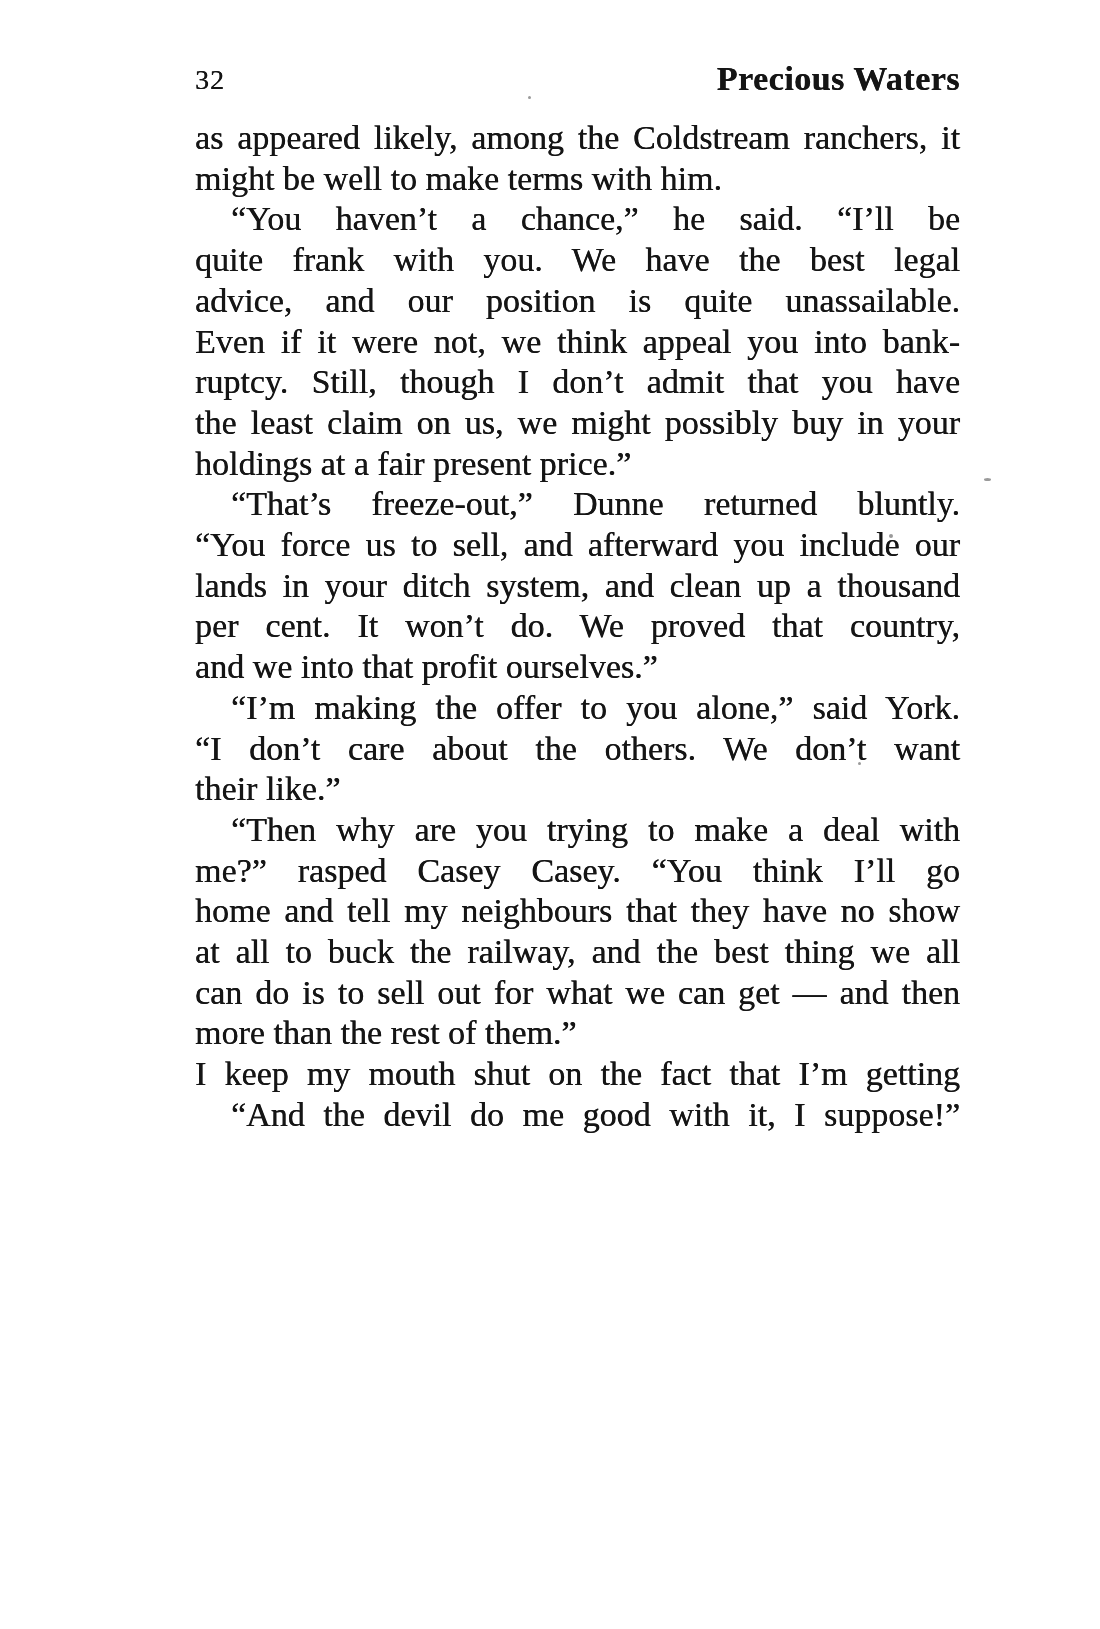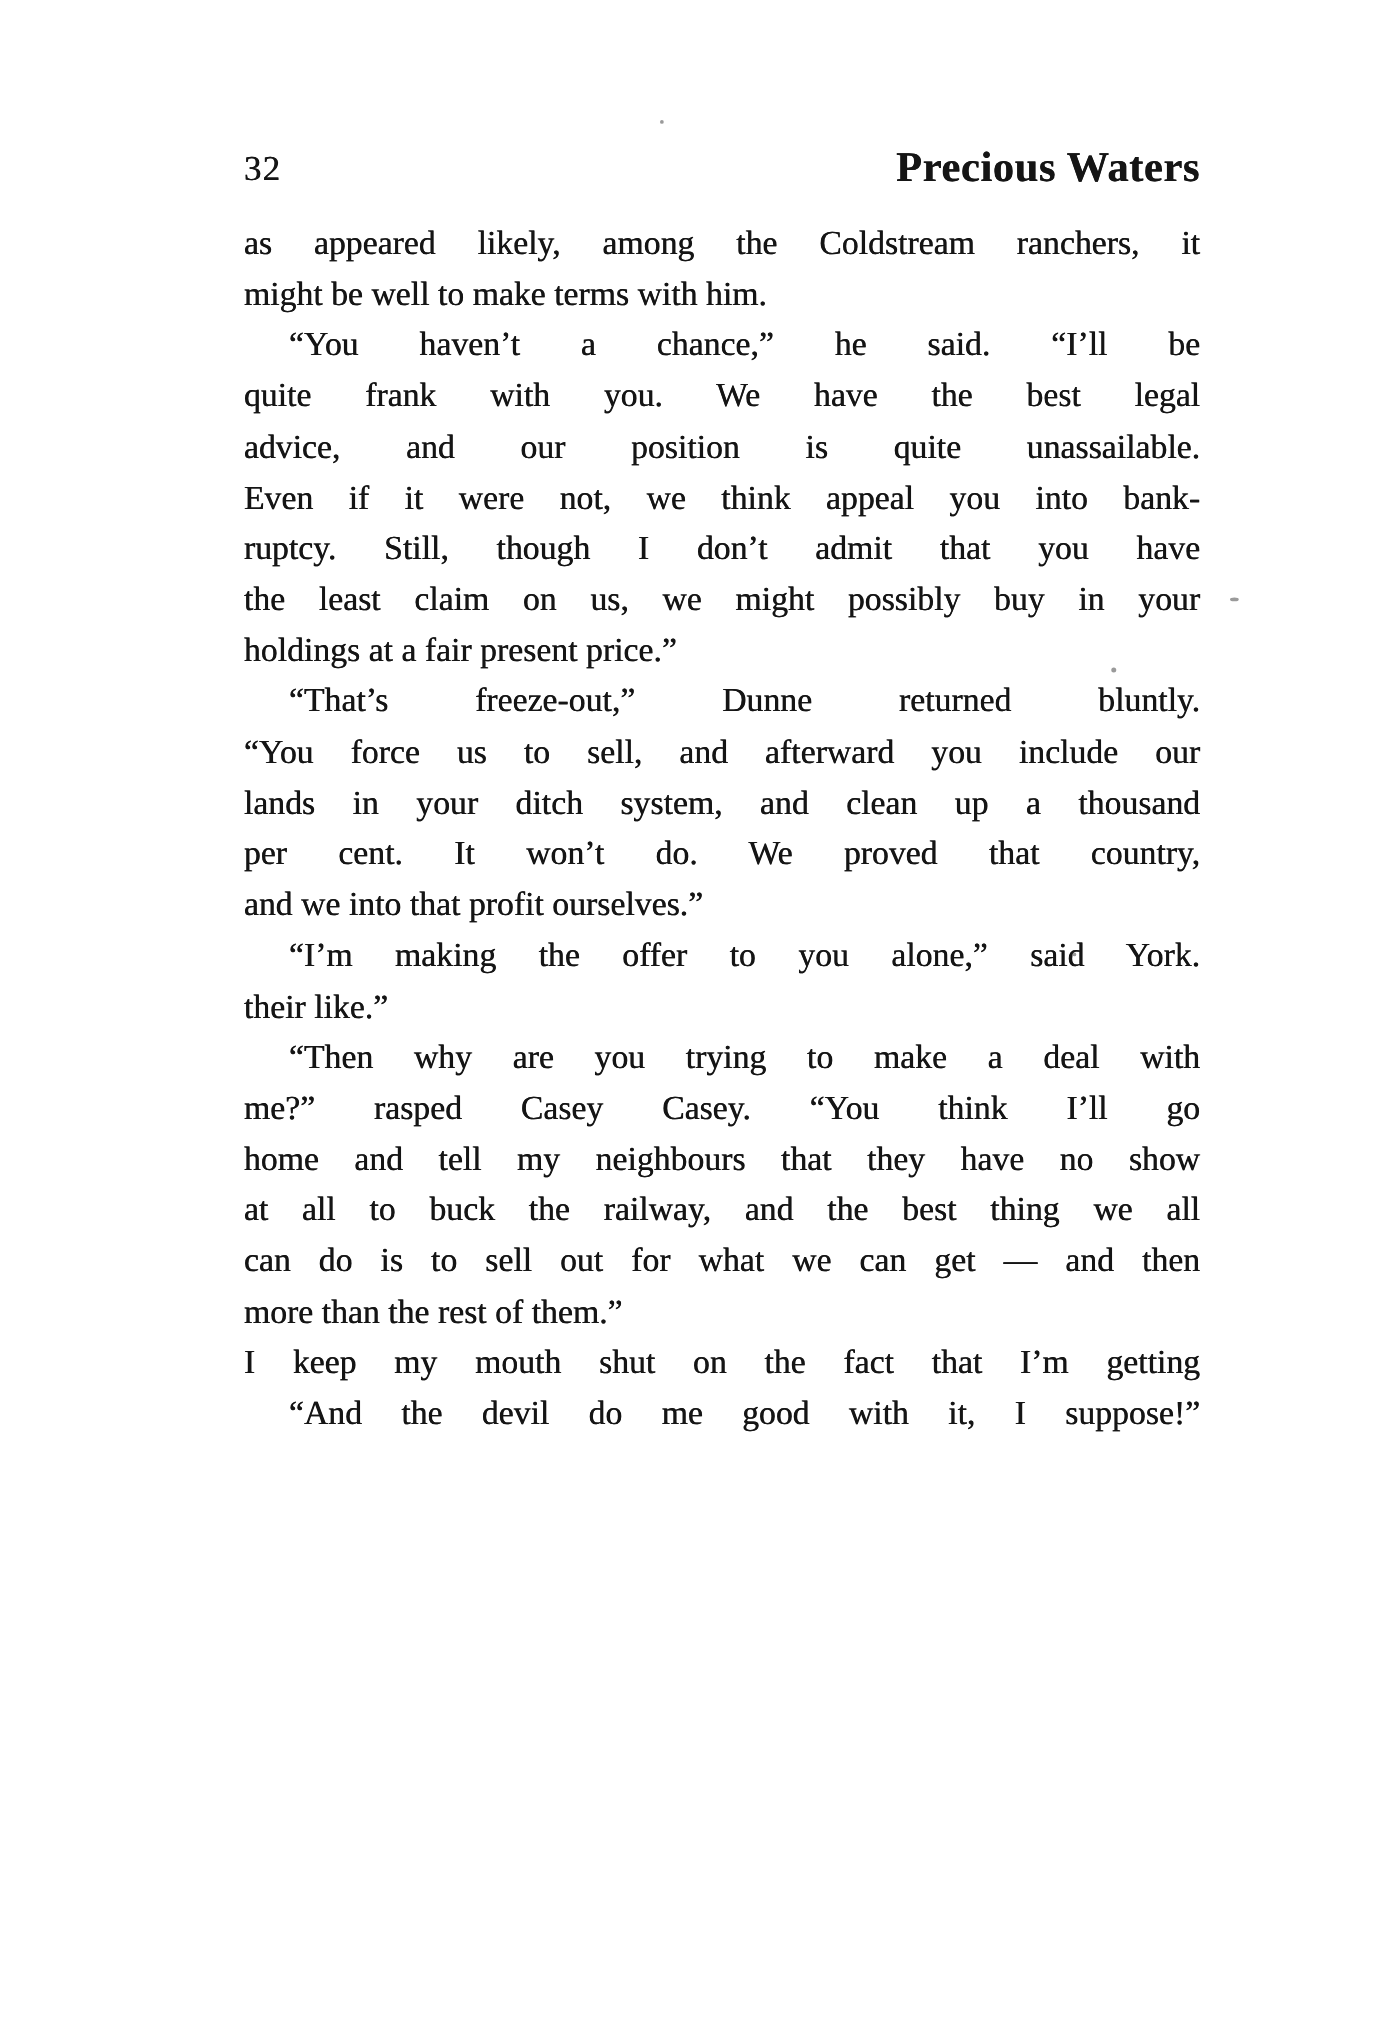--- a/index.html
+++ b/index.html
@@ -14,21 +14,21 @@
     background: #ffffff;
     color: #151515;
     font-family: "Liberation Serif", "DejaVu Serif", serif;
     overflow: hidden;
     text-shadow: 0.35px 0 0 currentColor; 
   }
   .header {
     position: relative;
     width: 765px;
     margin-left: 195px;
-    padding-top: 116px;
+    padding-top: 60px;
     height: 36px;
   }
   .page-num {
     position: absolute;
     left: 0;
     bottom: 0;
     font-size: 28px;
     letter-spacing: 1px;
   }
   .title {
@@ -37,21 +37,21 @@
     font-size: 34px;
     font-weight: bold;
     letter-spacing: 0.5px;
   }
   .body-block {
     width: 765px;
     margin-left: 195px;
     margin-top: 22px;
   }
   .line {
-    font-size: 27px;
+    font-size: 34px;
     line-height: 40.7px;
     white-space: normal;
     text-align: justify;
   }
   .line.j { text-align-last: justify; }
   .line.last { text-align-last: left; }
   .line.indent { text-indent: 36px; }
   
   .speck {
     position: absolute;
@@ -88,20 +88,21 @@
       </div>
       <div>
         <div class="line j indent">“That’s freeze-out,” Dunne returned bluntly.</div>
         <div class="line j">“You force us to sell, and afterward you include our</div>
         <div class="line j">lands in your ditch system, and clean up a thousand</div>
         <div class="line j">per cent. It won’t do. We proved that country,</div>
         <div class="line last">and we into that profit ourselves.”</div>
       </div>
       <div>
         <div class="line j indent">“I’m making the offer to you alone,” said York.</div>
+        <div class="line j">“I don’t care about the others. We don’t want</div>
         <div class="line last">their like.”</div>
       </div>
       <div>
         <div class="line j indent">“Then why are you trying to make a deal with</div>
         <div class="line j">me?” rasped Casey Casey. “You think I’ll go</div>
         <div class="line j">home and tell my neighbours that they have no show</div>
         <div class="line j">at all to buck the railway, and the best thing we all</div>
         <div class="line j">can do is to sell out for what we can get — and then</div>
         <div class="line last">more than the rest of them.”</div>
         <div class="line j">I keep my mouth shut on the fact that I’m getting</div>

